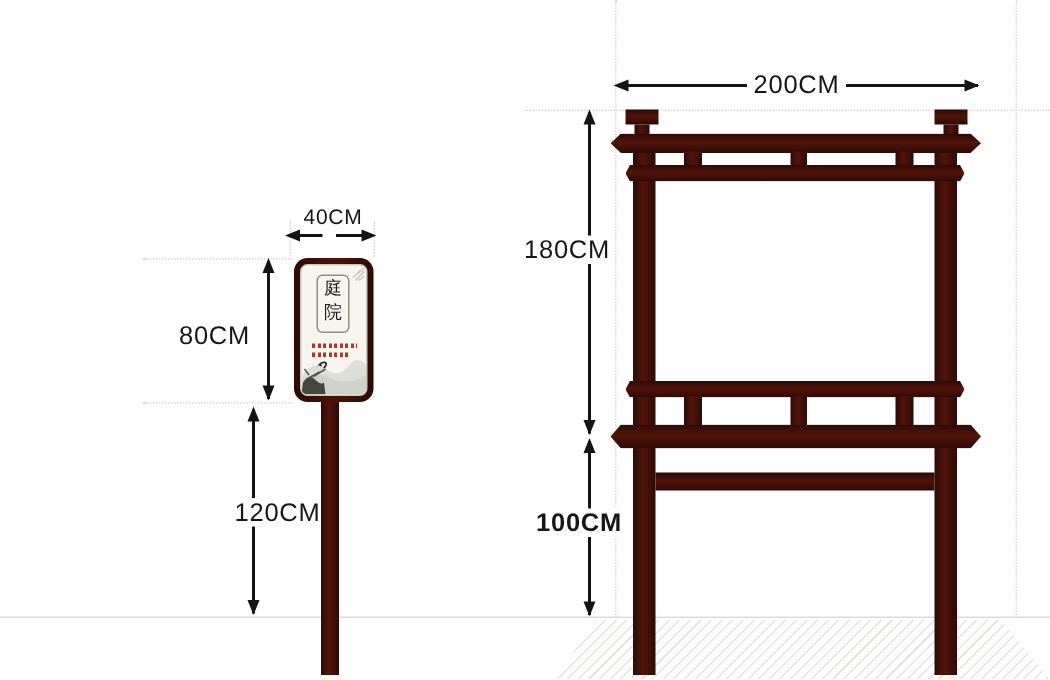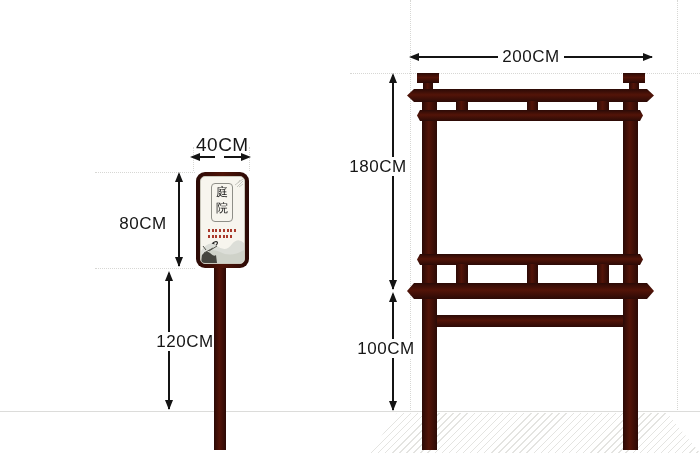--- a/index.html
+++ b/index.html
@@ -13,21 +13,21 @@
   
   .vline{position:absolute;width:2px;background:#141414;}
   .hline{position:absolute;height:2px;background:#141414;}
   .ah{position:absolute;width:0;height:0;}
   .ah.up{border-left:4px solid transparent;border-right:4px solid transparent;border-bottom:10px solid #141414;}
   .ah.down{border-left:4px solid transparent;border-right:4px solid transparent;border-top:10px solid #141414;}
   .ah.left{border-top:4px solid transparent;border-bottom:4px solid transparent;border-right:10px solid #141414;}
   .ah.right{border-top:4px solid transparent;border-bottom:4px solid transparent;border-left:10px solid #141414;}
   .dimlbl{position:absolute;font-size:17px;line-height:19px;color:#161616;text-align:center;
           background:#fff;font-weight:400;letter-spacing:.5px;}
-  .dimlbl.small{font-size:19px;line-height:17px;}
+  .dimlbl.small{font-size:14px;line-height:17px;}
   
   .woodh{position:absolute;background:linear-gradient(180deg,#2b0a06 0%,#531408 45%,#2b0a06 100%);}
   .woodv{position:absolute;background:linear-gradient(90deg,#2b0a06 0%,#531408 45%,#2b0a06 100%);}
   .beam-clip{clip-path:polygon(7px 0,calc(100% - 7px) 0,100% 50%,calc(100% - 7px) 100%,7px 100%,0 50%);}
   .rail-clip{clip-path:polygon(3px 0,calc(100% - 3px) 0,100% 50%,calc(100% - 3px) 100%,3px 100%,0 50%);}
   
   .board-title{position:absolute;left:437px;top:174px;width:186px;text-align:center;
                font-family:"Liberation Serif",serif;font-size:27px;line-height:32px;
                letter-spacing:8px;color:#262626;}
   
@@ -113,21 +113,21 @@
   <div class="dimlbl" style="left:498px;top:47px;width:66px;">200CM</div>
 
   <div class="vline" style="left:392px;top:75px;height:214px;"></div>
   <div class="ah up" style="left:389px;top:73px;"></div>
   <div class="ah down" style="left:389px;top:280px;"></div>
   <div class="dimlbl" style="left:347px;top:157px;width:62px;">180CM</div>
 
   <div class="vline" style="left:392px;top:294px;height:116px;"></div>
   <div class="ah up" style="left:389px;top:292px;"></div>
   <div class="ah down" style="left:389px;top:401px;"></div>
-  <div class="dimlbl" style="left:355px;top:339px;width:62px;">100CM</div>
+  <div class="dimlbl" style="left:355px;top:339px;width:62px;font-weight:bold;">100CM</div>
 
   <div class="woodv" style="left:422px;top:95px;width:15px;height:355px;"></div>
   <div class="woodv" style="left:623px;top:95px;width:15px;height:355px;"></div>
 
   <div class="woodh" style="left:417px;top:73px;width:22px;height:10px;"></div>
   <div class="woodv" style="left:423px;top:83px;width:10px;height:8px;"></div>
   <div class="woodh" style="left:623px;top:73px;width:22px;height:10px;"></div>
   <div class="woodv" style="left:629px;top:83px;width:10px;height:8px;"></div>
 
   <div class="woodh beam-clip" style="left:407px;top:89px;width:247px;height:13px;"></div>

